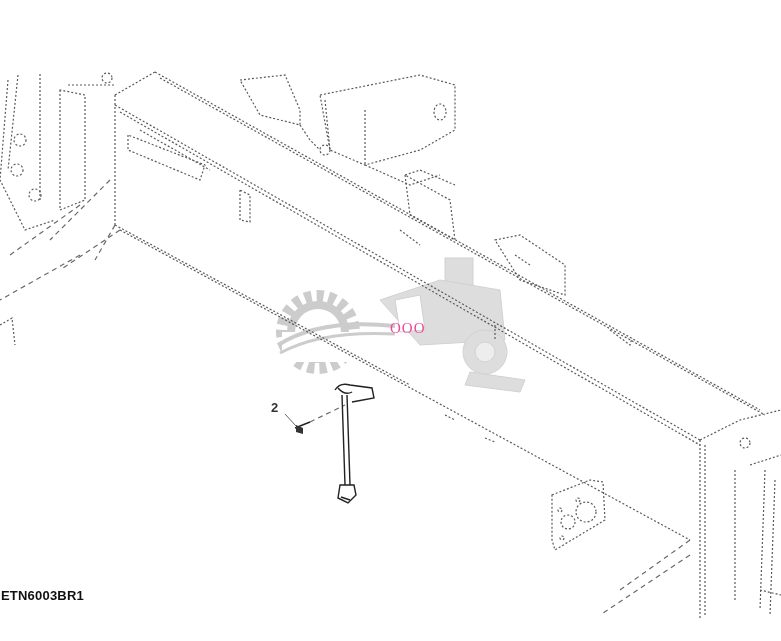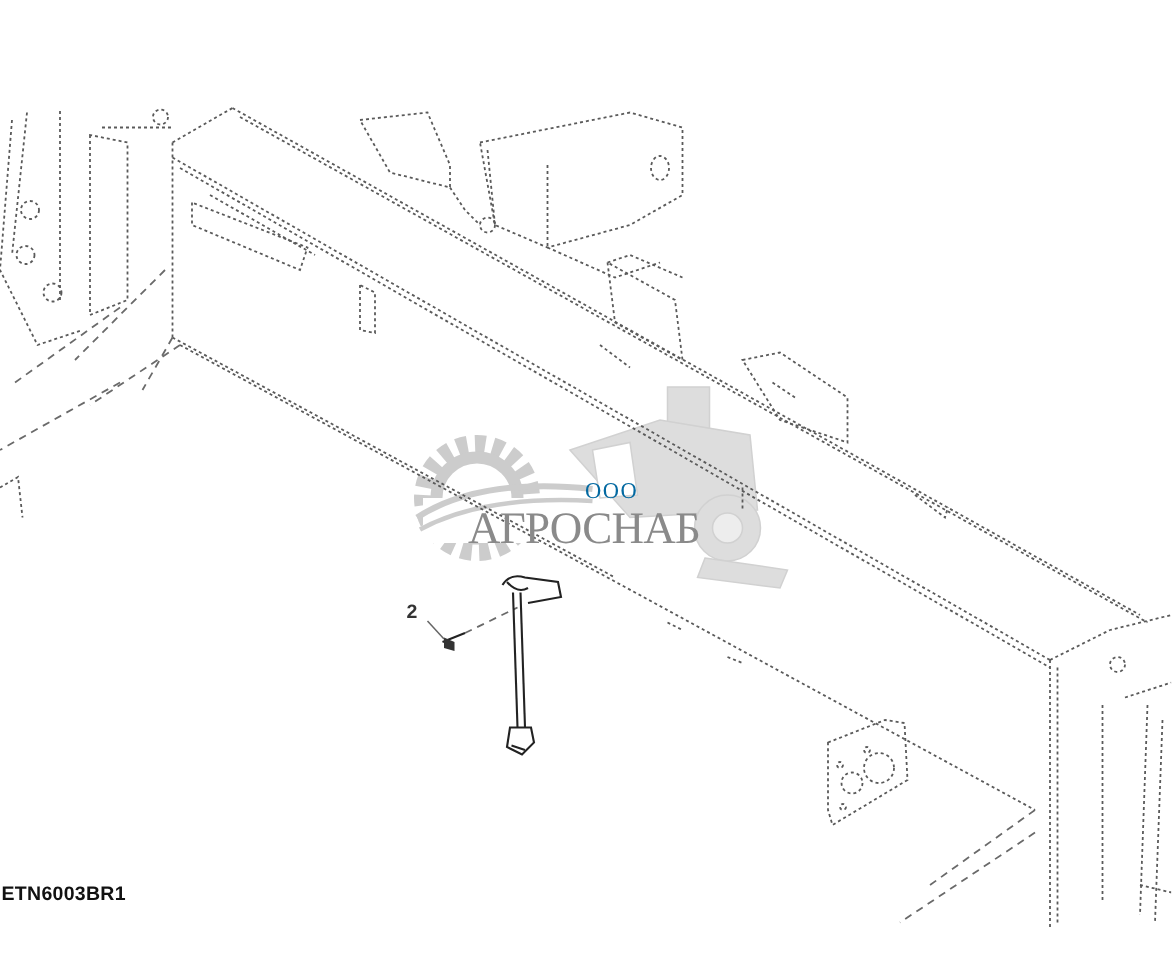--- a/index.html
+++ b/index.html
@@ -23,21 +23,21 @@
   .figure-id {
     position: absolute;
     left: 1px; top: 588px;
     font-size: 13px; font-weight: bold; color: #111;
     letter-spacing: 0.2px;
     text-align: right;
   }
   .wm-ooo {
     position: absolute; left: 390px; top: 320px;
     font-family: "Liberation Serif", serif;
-    font-size: 15px; color: #0369a1; letter-spacing: 1px;
+    font-size: 15px; color: #ec4899; letter-spacing: 1px;
   }
   .wm-name {
     position: absolute; left: 312px; top: 336px;
     font-family: "Liberation Serif", serif;
     font-size: 30px; color: #8a8a8a; letter-spacing: -0.5px;
   }
 </style>
 </head>
 <body>
 
@@ -150,17 +150,16 @@
       <path class="solid" d="M335 390 Q340 382 350 385 L372 388 L374 398 L352 402"></path>
       <path class="solid" d="M338 388 Q345 396 352 392"></path>
       <path class="solid" d="M340 485 L354 485 L356 495 L348 503 L338 498 Z" fill="#f2f2f2"></path>
       <path class="solid" d="M341 497 L350 500"></path>
     </g>
 
     <path d="M285 414 L296 426" stroke="#666" stroke-width="1" fill="none"></path>
   </svg>
 
   <div class="wm-ooo">ООО</div>
-  <div class="wm-name">АГРОСНАБ</div>
 
   <div class="callout-num">2</div>
   <div class="figure-id">ETN6003BR1</div>
 </div>
 
 </body></html>

